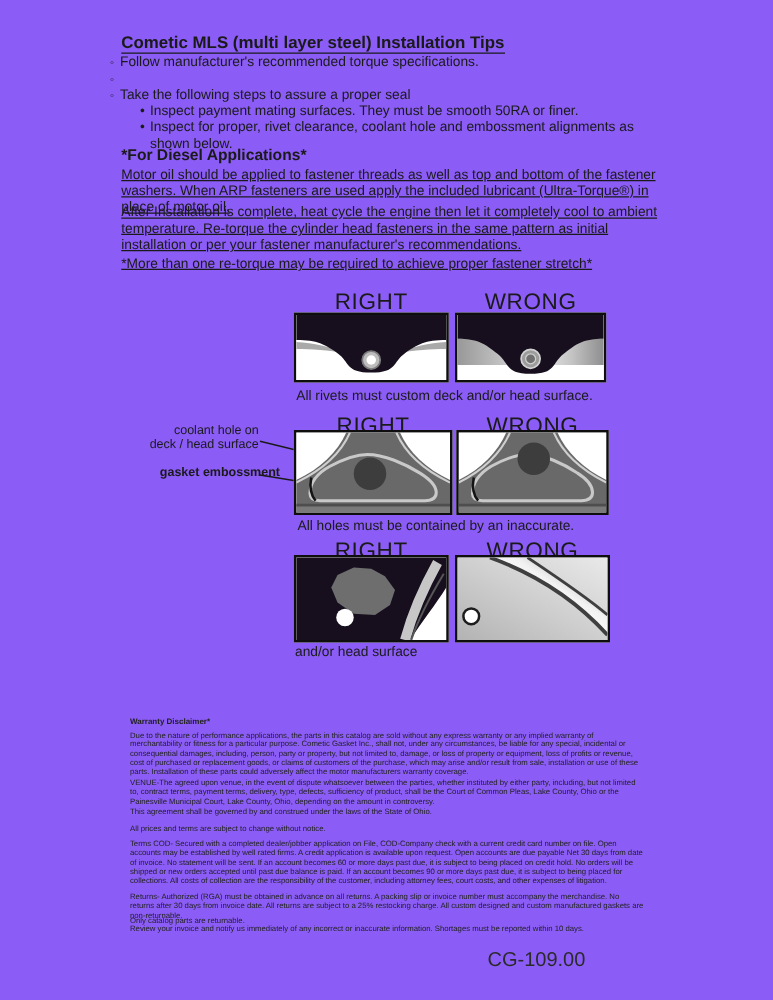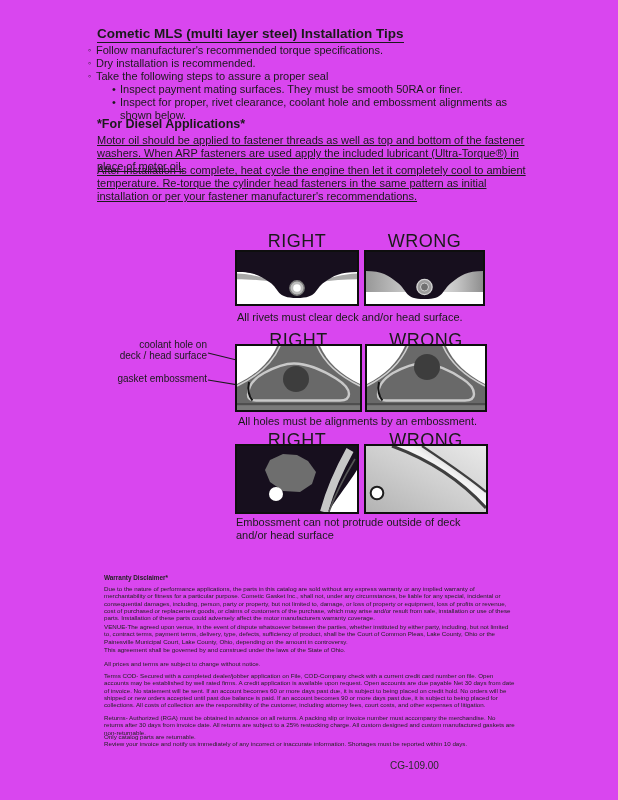--- a/index.html
+++ b/index.html
@@ -1,70 +1,70 @@
 <!DOCTYPE html>
 <html><head>
 <meta charset="utf-8">
 <style>
   html,body{margin:0;padding:0;background:#ffffff;}
   body{font-family:"Liberation Sans","DejaVu Sans",sans-serif;color:#1a1a1a;}
-  #page{position:relative;width:618px;height:800px;background:#d946ef;overflow:hidden;}
+  #page{position:relative;width:618px;height:800px;background:#8b5cf6;overflow:hidden;}
   .abs{position:absolute;}
   .title{font-size:13.5px;font-weight:bold;}
   .title span{border-bottom:1.5px solid #1a1a1a;padding-bottom:1px;}
   .body-text{font-size:11px;line-height:13px;text-decoration:underline;}
   .bullet-row{display:flex;font-size:11px;line-height:13px;}
   .marker{width:8px;flex:0 0 8px;font-size:9px;line-height:13px;}
   .sub{margin-left:24px;}
   .sub .marker{font-size:11px;}
   .diesel-head{font-size:12.5px;font-weight:bold;text-align:center;}
   .rw-label{font-size:18px;text-align:center;letter-spacing:0.5px;}
   .caption{font-size:11px;line-height:12.5px;}
   .panel{border:2px solid #0e0e0e;background:#fff;}
   .panel svg{display:block;}
   .side-label{font-size:10px;line-height:10.5px;text-align:right;width:102px;}
   .legal{font-size:6.2px;line-height:7.35px;width:412px;color:#222;}
   .legal-head{font-size:6.4px;font-weight:bold;}
-  .footer-code{font-size:10px;color:#2a2a2a;}
+  .footer-code{font-size:16px;color:#2a2a2a;}
 </style>
 </head>
 <body>
 
 <div id="page">
 
   <div class="abs title" style="left:97px;top:26px;">
     <span>Cometic MLS (multi layer steel) Installation Tips</span>
   </div>
 
   <div class="abs" style="left:88px;top:44px;width:450px;">
     <div class="bullet-row">
       <span class="marker">◦</span>
       <span>Follow manufacturer's recommended torque specifications.</span>
     </div>
     <div class="bullet-row">
       <span class="marker">◦</span>
-      <span>Dry installation is recommended.</span>
     </div>
     <div class="bullet-row">
       <span class="marker">◦</span>
       <span>Take the following steps to assure a proper seal</span>
     </div>
     <div class="bullet-row sub">
       <span class="marker">•</span>
       <span>Inspect payment mating surfaces.  They must be smooth 50RA or finer.</span>
     </div>
     <div class="bullet-row sub">
       <span class="marker">•</span>
       <span>Inspect for proper, rivet clearance, coolant hole and embossment alignments as shown below.</span>
     </div>
   </div>
 
   <div class="abs diesel-head" style="left:97px;top:117px;">*For Diesel Applications*</div>
   <div class="abs body-text" style="left:97px;top:134px;width:438px;">Motor oil should be applied to fastener threads as well as top and bottom of the fastener washers. When ARP fasteners are used apply the included lubricant (Ultra-Torque®) in place of motor oil.</div>
   <div class="abs body-text" style="left:97px;top:164px;width:438px;">After Installation is complete, heat cycle the engine then let it completely cool to ambient temperature. Re-torque the cylinder head fasteners in the same pattern as initial installation or per your fastener manufacturer's recommendations.</div>
+  <div class="abs body-text" style="left:97px;top:205px;width:450px;">*More than one re-torque may be required to achieve proper fastener stretch*</div>
 
   <div class="abs rw-label" style="left:235px;top:231px;width:124px;">RIGHT</div>
   <div class="abs rw-label" style="left:364px;top:231px;width:121px;">WRONG</div>
 
   <div class="abs panel" style="left:235px;top:250px;">
     <svg width="120" height="52" viewBox="0 0 120 52">
       <rect width="120" height="52" fill="#ffffff"></rect>
       <path d="M0,21.5 C14,22 27,25.5 39,30.5 C26,28 12,27.2 0,27.2 Z" fill="#a9a9a9"></path>
       <path d="M120,21.5 C106,22 93,25.5 81,30.5 C94,28 108,27.2 120,27.2 Z" fill="#a9a9a9"></path>
       <path d="M0,0 H120 V20 C103,20 97,23.5 87,30.5 C77,37.5 81,46 60,46 C39,46 43,37.5 33,30.5 C23,23.5 17,20 0,20 Z" fill="#170f1e"></path>
@@ -86,30 +86,30 @@
       </defs>
       <rect width="117" height="52" fill="#ffffff"></rect>
       <rect x="0" y="19" width="117" height="21" fill="url(#gdeck)"></rect>
       <rect x="0" y="40" width="117" height="12" fill="#ffffff"></rect>
       <path d="M0,0 H117 V19 C101,19 95,23 85,31 C75,39 79,47 58.5,47 C38,47 42,39 32,31 C22,23 16,19 0,19 Z" fill="#170f1e"></path>
       <circle cx="58.5" cy="35" r="7.6" fill="#9c9c9c" stroke="#d2d2d2" stroke-width="1.4"></circle>
       <circle cx="58.5" cy="35" r="4" fill="#707070" stroke="#cfcfcf" stroke-width="1"></circle>
     </svg>
   </div>
 
-  <div class="abs caption" style="left:237px;top:311px;">All rivets must clear deck and/or head surface.</div>
+  <div class="abs caption" style="left:237px;top:311px;">All rivets must custom deck and/or head surface.</div>
 
   <div class="abs rw-label" style="left:235px;top:330px;width:127px;">RIGHT</div>
   <div class="abs rw-label" style="left:365px;top:330px;width:122px;">WRONG</div>
 
   <div class="abs side-label" style="left:105px;top:340px;">
     <div>coolant hole on</div>
     <div>deck / head surface</div>
   </div>
-  <div class="abs side-label" style="left:105px;top:374px;">gasket embossment</div>
+  <div class="abs side-label" style="left:122px;top:374px;font-weight:bold;">gasket embossment</div>
 
   <svg class="abs" style="left:110px;top:335px;" width="260" height="100" viewBox="0 0 260 100">
     <line x1="98" y1="18" x2="188" y2="40" stroke="#1a1a1a" stroke-width="1.1"></line>
     <line x1="98" y1="45" x2="153" y2="54" stroke="#1a1a1a" stroke-width="1.1"></line>
   </svg>
 
   <div class="abs panel" style="left:235px;top:344px;">
     <svg width="123" height="64" viewBox="0 0 123 64">
       <rect width="123" height="64" fill="#696969"></rect>
       <rect y="58" width="123" height="6" fill="#7a7a7a"></rect>
@@ -132,21 +132,21 @@
       <path d="M0,0 H38 C31,16 18,29 0,38 Z" fill="#ffffff"></path>
       <path d="M118,0 H79 C86,16 100,29 118,38 Z" fill="#ffffff"></path>
       <path d="M41,0 C34,16 20,30 0,40" stroke="#cfcfcf" stroke-width="1.6" fill="none"></path>
       <path d="M76,0 C83,16 98,30 118,40" stroke="#cfcfcf" stroke-width="1.6" fill="none"></path>
       <path d="M11,49 C11,41 16,33 26,27 C38,20.5 48,17.5 55,17.5 C68,17.5 84,25 95,32.5 C103,37.5 107,43 107,48 C107,52.5 104,54.5 98,54.5 L19,54.5 C13.5,54.5 11,52.5 11,49 Z" fill="none" stroke="#c9c9c9" stroke-width="2.4"></path>
       <path d="M12,36 C10.5,44 11.5,50 15.5,54.5" stroke="#141414" stroke-width="2" fill="none"></path>
       <circle cx="60" cy="21" r="13" fill="#3d3d3d"></circle>
     </svg>
   </div>
 
-  <div class="abs caption" style="left:238px;top:415px;">All holes must be alignments by an embossment.</div>
+  <div class="abs caption" style="left:238px;top:415px;">All holes must be contained by an inaccurate.</div>
 
   <div class="abs rw-label" style="left:235px;top:430px;width:124px;">RIGHT</div>
   <div class="abs rw-label" style="left:364px;top:430px;width:124px;">WRONG</div>
 
   <div class="abs panel" style="left:235px;top:444px;">
     <svg width="120" height="66" viewBox="0 0 120 66">
       <rect width="120" height="66" fill="#170f1e"></rect>
       <path d="M120,24 C112,37 100,52 91,66 L120,66 Z" fill="#ffffff"></path>
       <path d="M113,4 C103,22 93,44 87,66" stroke="#c7c7c7" stroke-width="8" fill="none"></path>
       <path d="M118,13 C109,28 98,48 92,66" stroke="#565656" stroke-width="1.6" fill="none"></path>
@@ -172,21 +172,20 @@
       </defs>
       <rect width="120" height="66" fill="url(#gbg3)"></rect>
       <path d="M56,0 C80,16 104,32 120,46 L120,62 C100,40 70,16 26,0 Z" fill="url(#gband3)"></path>
       <path d="M56,0 C80,16 104,32 120,46" stroke="#3f3f3f" stroke-width="2.2" fill="none"></path>
       <path d="M26,0 C70,16 100,40 120,62" stroke="#3f3f3f" stroke-width="3" fill="none"></path>
       <circle cx="11" cy="47" r="6.3" fill="#ffffff" stroke="#1d1d1d" stroke-width="2"></circle>
     </svg>
   </div>
 
   <div class="abs caption" style="left:236px;top:516px;width:240px;">
-    <div>Embossment can not protrude outside of deck</div>
     <div>and/or head surface</div>
   </div>
 
   <div class="abs legal legal-head" style="left:104px;top:574px;">Warranty Disclaimer*</div>
   <div class="abs legal" style="left:104px;top:585px;">Due to the nature of performance applications, the parts in this catalog are sold without any express warranty or any implied warranty of merchantability or fitness for a particular purpose.  Cometic Gasket Inc., shall not, under any circumstances, be liable for any special, incidental or consequential damages, including, person, party or property, but not limited to, damage, or loss of property or equipment, loss of profits or revenue, cost of purchased or replacement goods, or claims of customers of the purchase, which may arise and/or result from sale, installation or use of these parts.  Installation of these parts could adversely affect the motor manufacturers warranty coverage.</div>
   <div class="abs legal" style="left:104px;top:623px;">VENUE-The agreed upon venue, in the event of dispute whatsoever between the parties, whether instituted by either party, including, but not limited to, contract terms, payment terms, delivery, type, defects, sufficiency of product, shall be the Court of Common Pleas, Lake County, Ohio or the Painesville Municipal Court, Lake County, Ohio, depending on the amount in controversy.</div>
   <div class="abs legal" style="left:104px;top:646px;">This agreement shall be governed by and construed under the laws of the State of Ohio.</div>
   <div class="abs legal" style="left:104px;top:660px;">All prices and terms are subject to change without notice.</div>
   <div class="abs legal" style="left:104px;top:672px;">Terms COD- Secured with a completed dealer/jobber application on File, COD-Company check with a current credit card number on file.  Open accounts may be established by well rated firms.  A credit application is available upon request.  Open accounts are due payable Net 30 days from date of invoice.  No statement will be sent.  If an account becomes 60 or more days past due, it is subject to being placed on credit hold.  No orders will be shipped or new orders accepted until past due balance is paid.  If an account becomes 90 or more days past due, it is subject to being placed for collections.  All costs of collection are the responsibility of the customer, including attorney fees, court costs, and other expenses of litigation.</div>
   <div class="abs legal" style="left:104px;top:714px;">Returns- Authorized (RGA) must be obtained in advance on all returns.  A packing slip or invoice number must accompany the merchandise.  No returns after 30 days from invoice date.  All returns are subject to a 25% restocking charge.  All custom designed and custom manufactured gaskets are non-returnable.</div>

